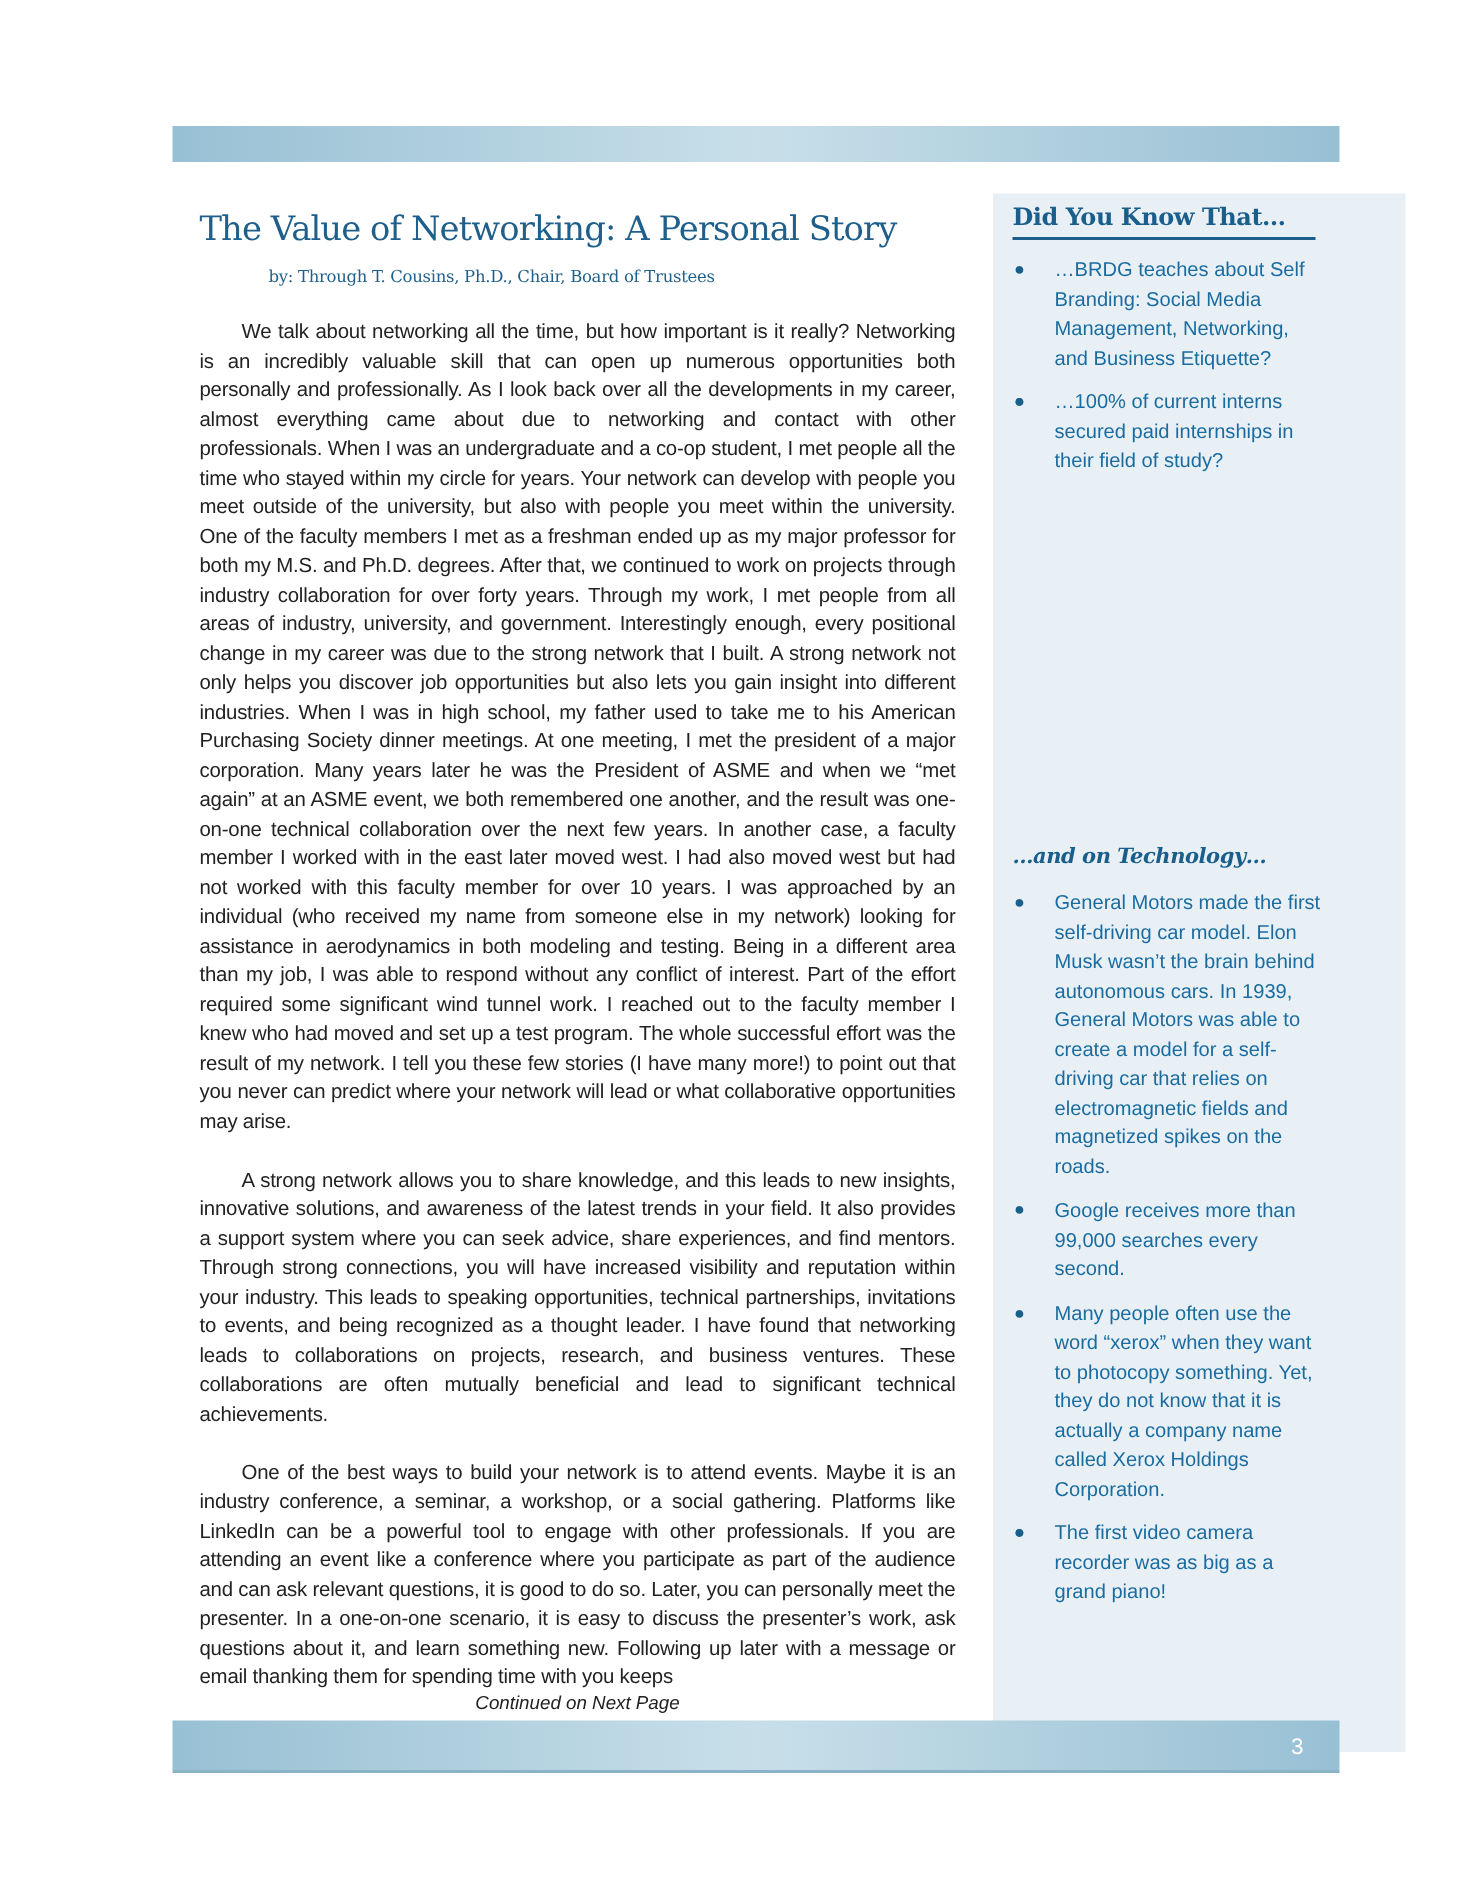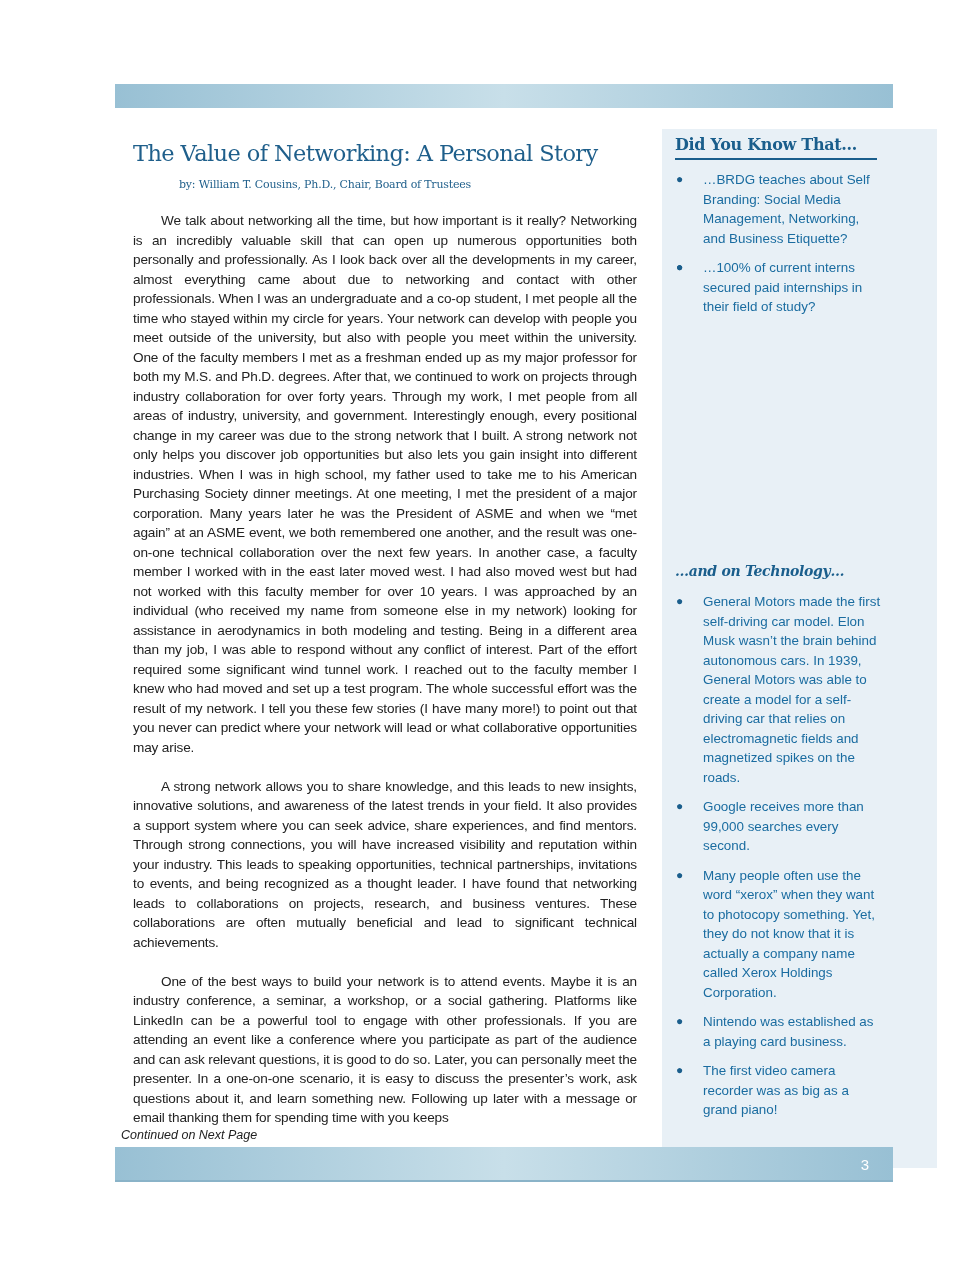--- a/index.html
+++ b/index.html
@@ -46,50 +46,50 @@
     font-family: "DejaVu Serif", serif; color: #1f5f8b; font-size: 11px;
     margin: 0 0 0 58px; letter-spacing: -0.2px;
   }
   .para {
     font-size: 13.6px; line-height: 19.5px; color: #222222; margin: 12px;
     text-align: justify; text-indent: 28px; letter-spacing: -0.15px;
   }
   .p1 { margin-top: 20px; }
   .p2, .p3 { margin-top: 19.5px; }
   .continued {
-    position: absolute; left: 121px; top: 1128px; width: 528px; text-align: left;
+    position: absolute; left: 121px; top: 1128px; width: 528px; text-align: center;
     font-style: italic; font-size: 12.5px; color: #222;
   }
 </style>
 </head>
 <body>
 
 <div class="banner top"></div>
 
 <div class="main">
   <h1 class="title">The Value of Networking: A Personal Story</h1>
-  <p class="byline">by: William T. Cousins, Ph.D., Chair, Board of Trustees</p>
+  <p class="byline">by: Through T. Cousins, Ph.D., Chair, Board of Trustees</p>
   <p class="para p1">We talk about networking all the time, but how important is it really? Networking is an incredibly valuable skill that can open up numerous opportunities both personally and professionally. As I look back over all the developments in my career, almost everything came about due to networking and contact with other professionals. When I was an undergraduate and a co-op student, I met people all the time who stayed within my circle for years. Your network can develop with people you meet outside of the university, but also with people you meet within the university. One of the faculty members I met as a freshman ended up as my major professor for both my M.S. and Ph.D. degrees. After that, we continued to work on projects through industry collaboration for over forty years. Through my work, I met people from all areas of industry, university, and government. Interestingly enough, every positional change in my career was due to the strong network that I built. A strong network not only helps you discover job opportunities but also lets you gain insight into different industries.  When I was in high school, my father used to take me to his American Purchasing Society dinner meetings. At one meeting, I met the president of a major corporation. Many years later he was the President of ASME and when we “met again” at an ASME event, we both remembered one another, and the result was one-on-one technical collaboration over the next few years. In another case, a faculty member I worked with in the east later moved west. I had also moved west but had not worked with this faculty member for over 10 years. I was approached by an individual (who received my name from someone else in my network) looking for assistance in aerodynamics in both modeling and testing. Being in a different area than my job, I was able to respond without any conflict of interest. Part of the effort required some significant wind tunnel work. I reached out to the faculty member I knew who had moved and set up a test program. The whole successful effort was the result of my network. I tell you these few stories (I have many more!) to point out that you never can predict where your network will lead or what collaborative opportunities may arise.</p>
   <p class="para p2">A strong network allows you to share knowledge, and this leads to new insights, innovative solutions, and awareness of the latest trends in your field. It also provides a support system where you can seek advice, share experiences, and find mentors. Through strong connections, you will have increased visibility and reputation within your industry. This leads to speaking opportunities, technical partnerships, invitations to events, and being recognized as a thought leader. I have found that networking leads to collaborations on projects, research, and business ventures. These collaborations are often mutually beneficial and lead to significant technical achievements.</p>
   <p class="para p3">One of the best ways to build your network is to attend events. Maybe it is an industry conference, a seminar, a workshop, or a social gathering. Platforms like LinkedIn can be a powerful tool to engage with other professionals. If you are attending an event like a conference where you participate as part of the audience and can ask relevant questions, it is good to do so. Later, you can personally meet the presenter. In a one-on-one scenario, it is easy to discuss the presenter’s work, ask questions about it, and learn something new. Following up later with a message or email thanking them for spending time with you keeps</p>
 </div>
 <div class="continued">Continued on Next Page</div>
 
 <div class="sidebar">
   <h2 class="sb-title1">Did You Know That…</h2>
   <ul class="sb-list l1">
     <li><span class="bullet">●</span><span>…BRDG teaches about Self Branding: Social Media Management, Networking, and Business Etiquette?</span></li>
     <li><span class="bullet">●</span></li>
     <li><span class="bullet">●</span><span>…100% of current interns secured paid internships in their field of study?</span></li>
   </ul>
   <h2 class="sb-title2">…and on Technology…</h2>
   <ul class="sb-list l2">
     <li><span class="bullet">●</span><span>General Motors made the first self-driving car model. Elon Musk wasn’t the brain behind autonomous cars. In 1939, General Motors was able to create a model for a self-driving car that relies on electromagnetic fields and magnetized spikes on the roads.</span></li>
     <li><span class="bullet">●</span><span>Google receives more than 99,000 searches every second.</span></li>
     <li><span class="bullet">●</span><span>Many people often use the word “xerox” when they want to photocopy something. Yet, they do not know that it is actually a company name called Xerox Holdings Corporation.</span></li>
-    <li><span class="bullet">●</span><span>Nintendo was established as a playing card business.</span></li>
+    <li><span class="bullet">●</span></li>
     <li><span class="bullet">●</span><span>The first video camera recorder was as big as a grand piano!</span></li>
   </ul>
 </div>
 
 <div class="banner bottom">
   <span class="page-number">3</span>
 </div>
 
 </body></html>

